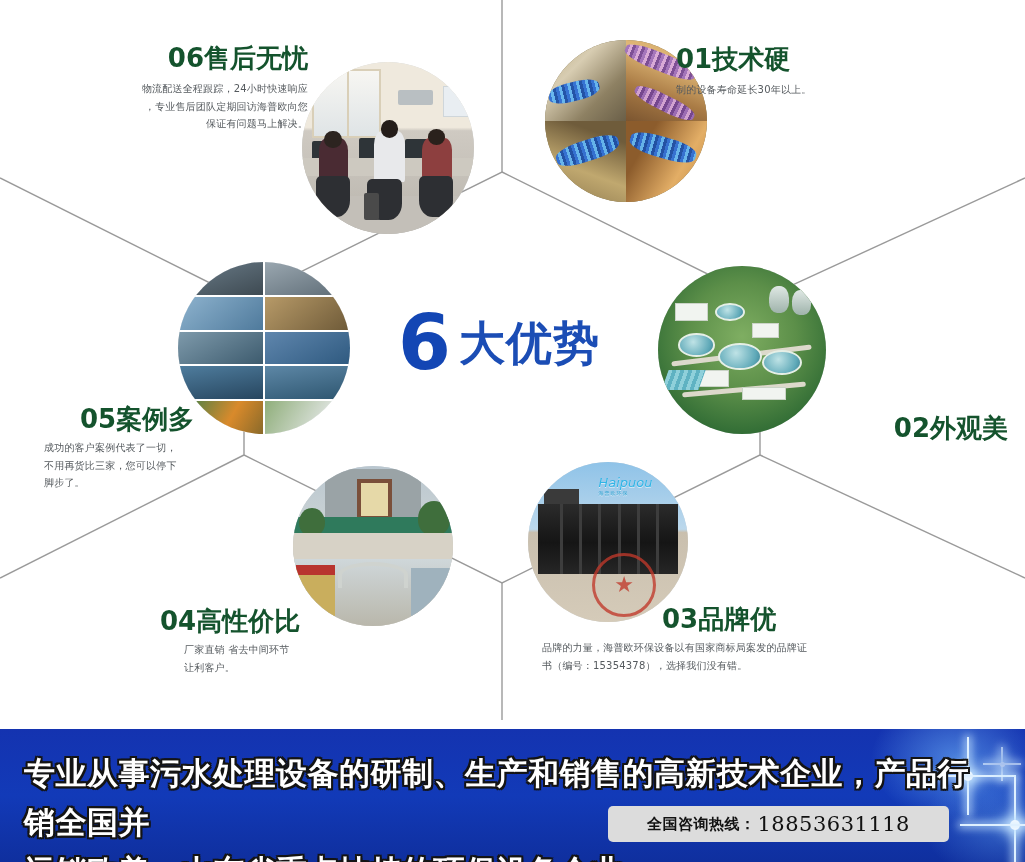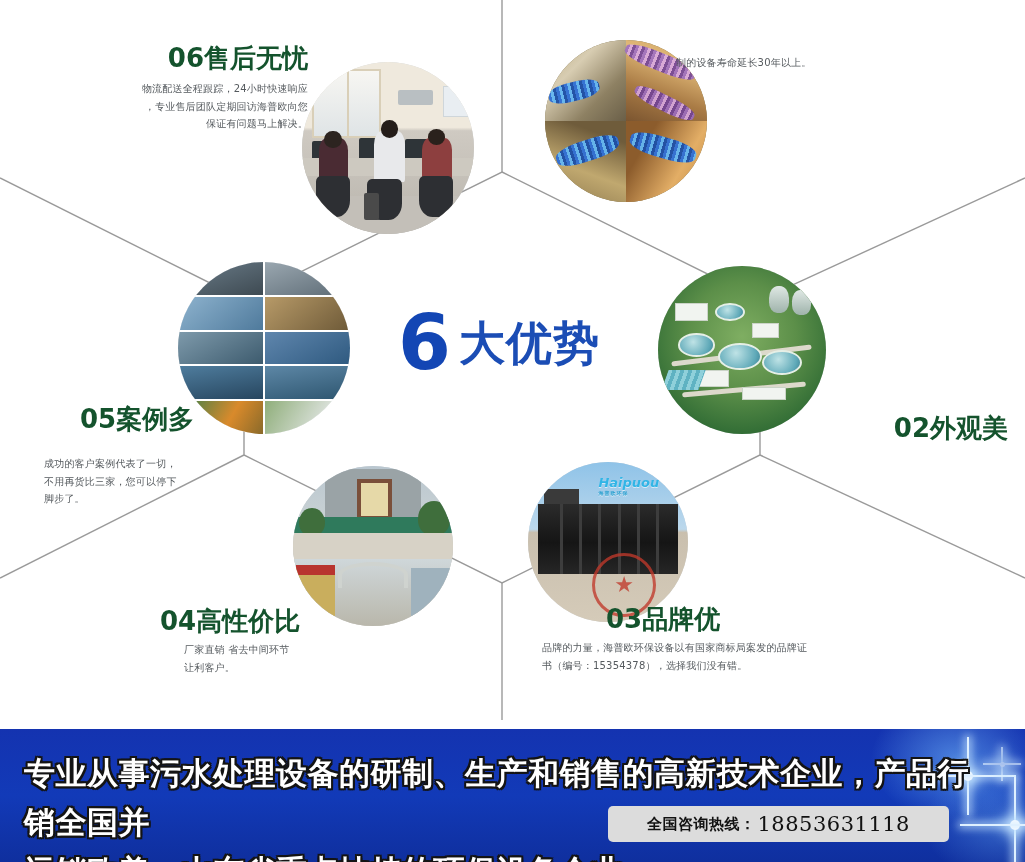--- a/index.html
+++ b/index.html
@@ -137,21 +137,21 @@
   .ph-gate .bldR{position:absolute;left:74%;top:64%;width:26%;height:30%;background:#9fb2bd;}
   .ph-gate .banner{position:absolute;left:2%;top:62%;width:24%;height:6%;background:#b8342f;}
 
   
   .ph-tank{background:linear-gradient(180deg,#8fc3e8 0%,#bcd8ec 42%,#c9bfae 44%,#d5cbb9 100%);}
   .ph-tank .body{position:absolute;left:6%;top:26%;width:88%;height:44%;
      background:linear-gradient(180deg,#2b2b2b 0%,#151515 55%,#262626 100%);}
   .ph-tank .rib{position:absolute;top:26%;height:44%;width:3px;background:#3d3d3d;}
   .ph-tank .top{position:absolute;left:10%;top:17%;width:22%;height:10%;
      background:#3a3a3a;}
-  .ph-tank .wm{position:absolute;left:44%;top:8%;font-size:13px;font-weight:bold;
+  .ph-tank .wm{position:absolute;left:44%;top:8%;font-size:13px;font-weight:normal;
      color:#31b5e6;font-style:italic;text-shadow:0 1px 0 rgba(255,255,255,.6);}
   .ph-tank .wm small{display:block;font-size:5px;color:#2aa0d0;font-style:normal;letter-spacing:1px;}
   .ph-tank .stamp{position:absolute;left:40%;top:57%;width:40%;height:40%;
      border:3px solid #c0392b;border-radius:50%;box-sizing:border-box;
      opacity:.78;display:flex;align-items:center;justify-content:center;}
   .ph-tank .stamp .star{color:#c0392b;font-size:22px;line-height:1;}
 
   
   .banner{
     position:absolute;left:0;top:729px;width:1025px;height:133px;
@@ -255,20 +255,21 @@
       <div class="q q3"></div>
         <div class="q q4"></div>
       <div class="seam" style="left:2%;top:26%;width:32%;height:12%;transform:rotate(-14deg);"></div>
       <div class="seam2" style="left:48%;top:8%;width:46%;height:11%;transform:rotate(22deg);"></div>
       <div class="seam" style="left:6%;top:62%;width:40%;height:13%;transform:rotate(-18deg);"></div>
       <div class="seam" style="left:52%;top:60%;width:42%;height:13%;transform:rotate(16deg);"></div>
       <div class="seam2" style="left:54%;top:34%;width:40%;height:10%;transform:rotate(26deg);"></div>
     </div>
   </div>
   <div class="feat t-left" style="left:676px;top:46px;width:330px;">
+    <div class="title">01技术硬</div>
     <div class="desc" style="margin-top:8px;">
       <div>制的设备寿命延长30年以上。</div>
     </div>
   </div>
 
   <div class="circle" style="left:658px;top:266px;width:168px;height:168px;">
     <div class="inner ph-green">
       <div class="road" style="left:8%;top:52%;width:84%;height:3%;transform:rotate(-7deg);"></div>
       <div class="road" style="left:14%;top:72%;width:74%;height:3%;transform:rotate(-5deg);"></div>
       <div class="pond" style="left:12%;top:40%;width:22%;height:14%;"></div>
@@ -301,21 +302,21 @@
       <div class="wm">
         <span>Haipuou</span>
         <small>海普欧环保</small>
       </div>
       <div class="stamp">
         <span class="star">★</span>
       </div>
     </div>
   </div>
   <div class="feat t-left" style="left:542px;top:606px;width:470px;">
-    <div class="title" style="margin-left:64px;">03品牌优</div>
+    <div class="title" style="margin-left:120px;">03品牌优</div>
     <div class="desc" style="margin-top:6px;">
       <div>品牌的力量，海普欧环保设备以有国家商标局案发的品牌证</div>
       <div>书（编号：15354378），选择我们没有错。</div>
     </div>
   </div>
 
   <div class="circle" style="left:293px;top:466px;width:160px;height:160px;">
     <div class="inner ph-gate">
       <div class="bld"></div>
       <div class="sign"></div>
@@ -347,21 +348,21 @@
       <i style="background:linear-gradient(150deg,#7e9aab,#3d5b6e);"></i>
       <i style="background:linear-gradient(150deg,#5f86ad,#2f5a80);"></i>
       <i style="background:linear-gradient(170deg,#4f7d9e,#27465f);"></i>
       <i style="background:linear-gradient(170deg,#5d87a6,#2e5670);"></i>
       <i style="background:linear-gradient(120deg,#2f7f4e,#d98a2b 60%,#8a6a2a);"></i>
       <i style="background:linear-gradient(120deg,#8fae7a,#dfe4e0 70%);"></i>
     </div>
   </div>
   <div class="feat t-left" style="left:80px;top:406px;width:300px;">
     <div class="title">05案例多</div>
-    <div class="desc" style="margin-top:22px;margin-left:-36px;">
+    <div class="desc" style="margin-top:6px;margin-left:-36px;">
       <div>成功的客户案例代表了一切，</div>
       <div>不用再货比三家，您可以停下</div>
       <div>脚步了。</div>
     </div>
   </div>
 
   <div class="banner">
     <div class="sparkle" style="left:920px;top:8px;width:96px;height:78px;">
       <span class="core"></span>
     </div>

